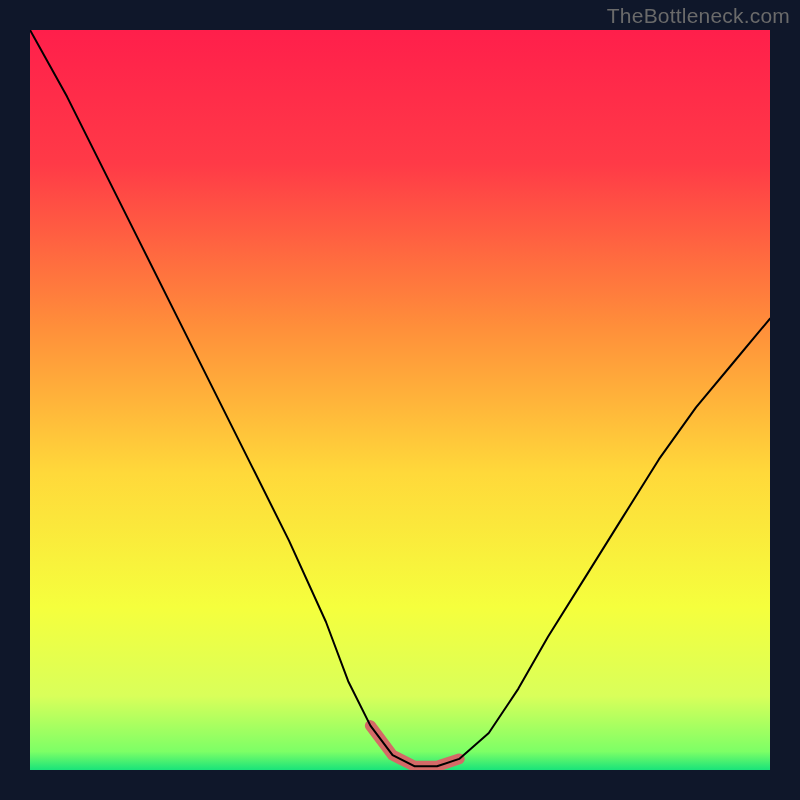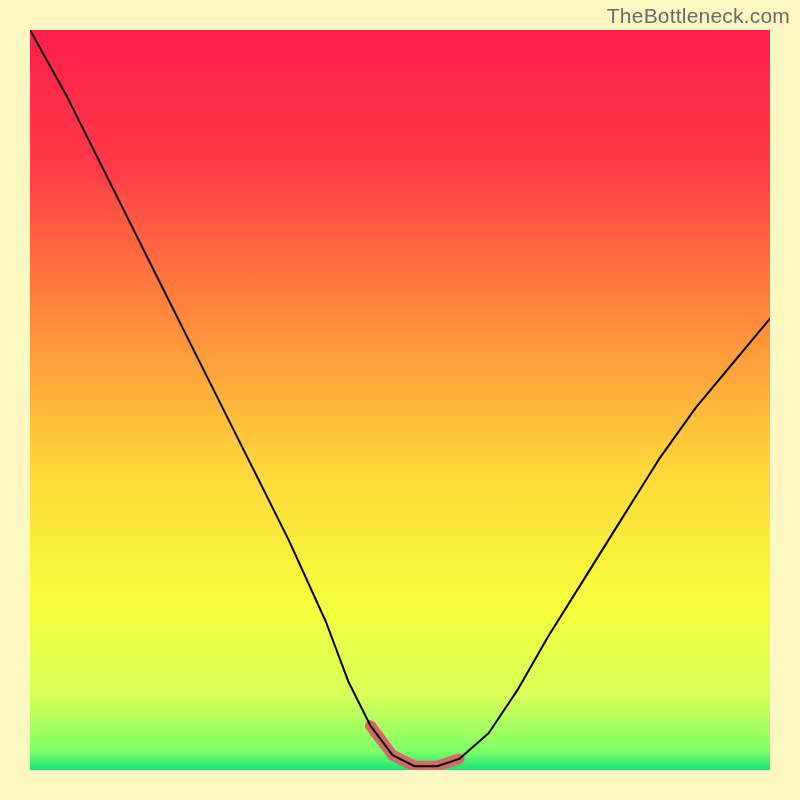--- a/index.html
+++ b/index.html
@@ -10,21 +10,21 @@
     overflow: hidden;
     background: #000;
     font-family: Arial, Helvetica, sans-serif;
   }
   .frame {
     position: absolute;
     left: 0;
     top: 0;
     width: 800px;
     height: 800px;
-    background: #fef9c3;
+    background: #0f172a;
   }
   .plot-area {
     position: absolute;
     left: 30px;
     top: 30px;
     width: 740px;
     height: 740px;
     overflow: hidden;
   }
   .gradient {

